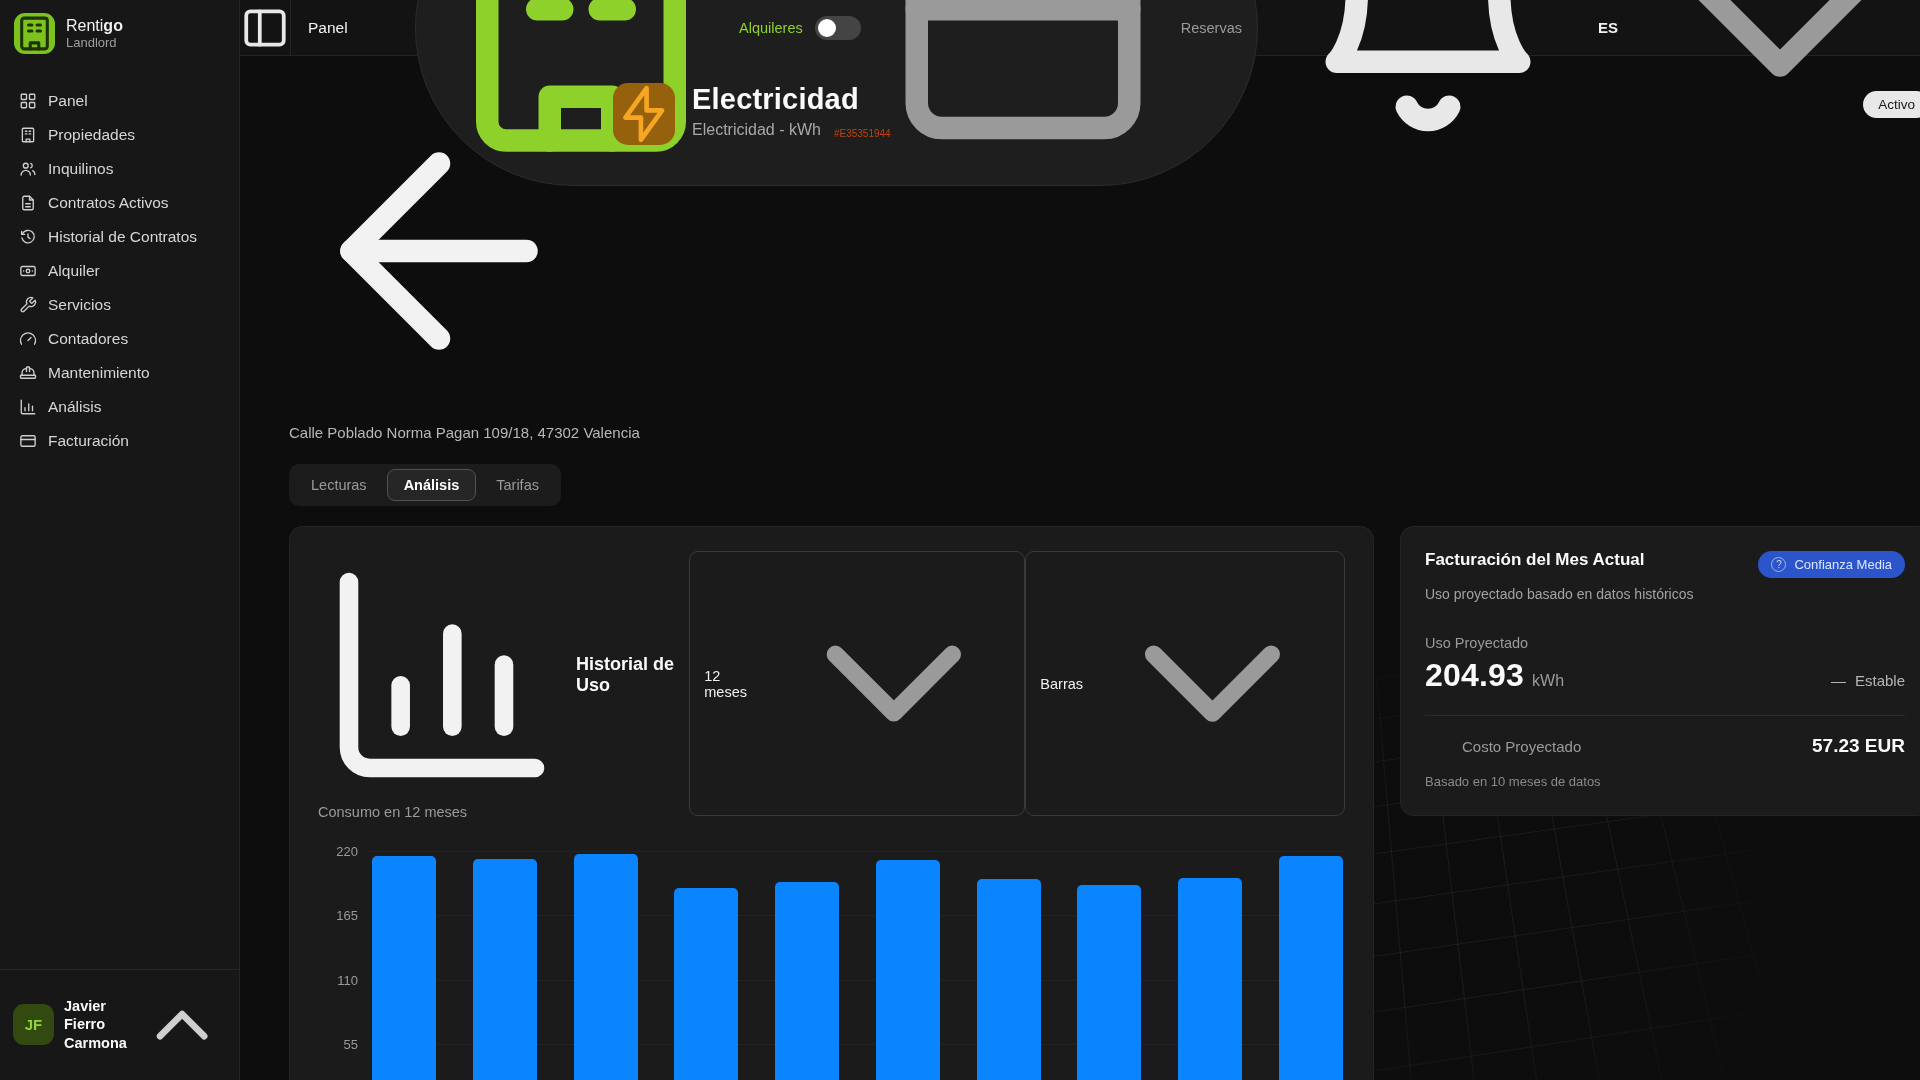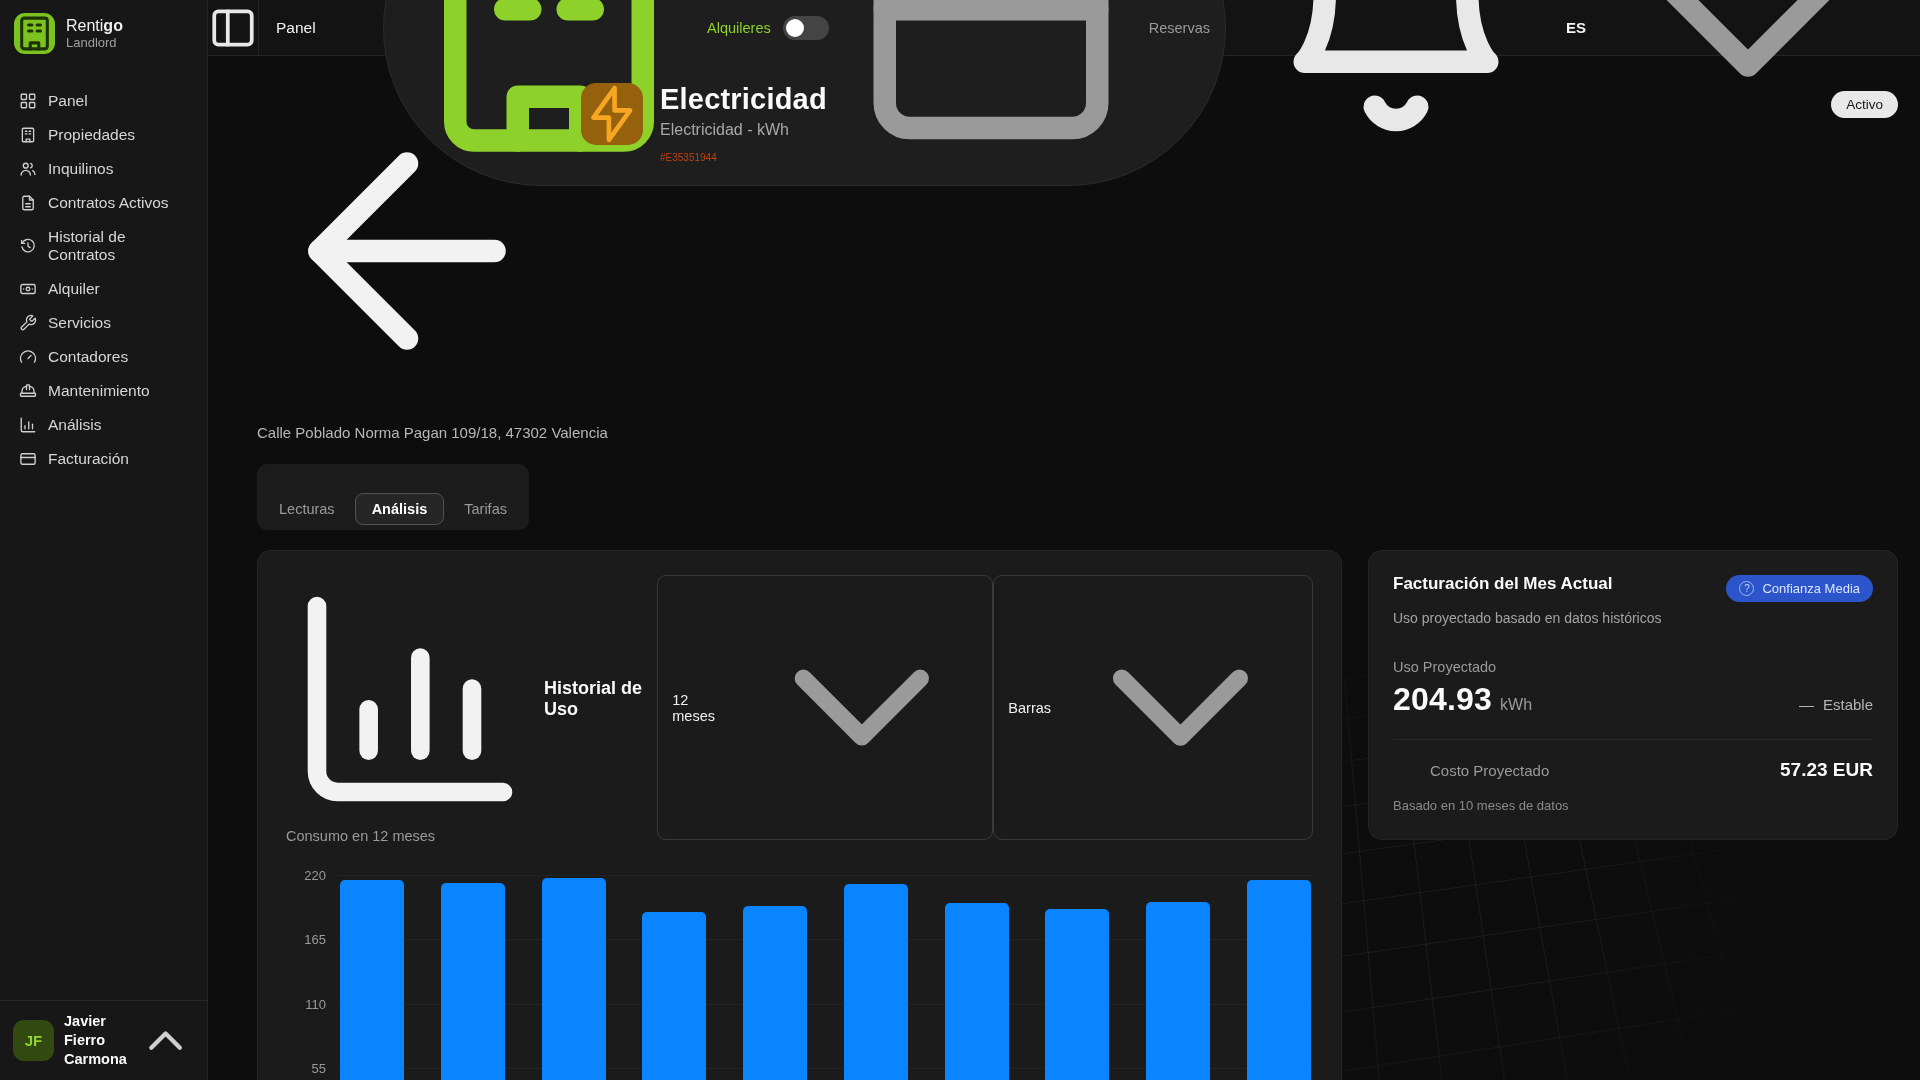--- a/index.html
+++ b/index.html
@@ -8,21 +8,21 @@
   body {
     background:#0d0d0d;
     color:#fafafa;
     font-family:"Liberation Sans", sans-serif;
     overflow:hidden;
   }
   .app { display:flex; width:1920px; height:1080px; }
 
   
   .sidebar {
-    width:208px; background:#171717; border-right:1px solid #262626;
+    width:240px; background:#171717; border-right:1px solid #262626;
     display:flex; flex-direction:column; flex-shrink:0;
   }
   .sidebar-logo { display:flex; align-items:center; gap:11px; padding:13px 14px 12px; }
   .logo-badge {
     width:41px; height:41px; border-radius:11px; background:#7cc31f;
     display:flex; align-items:center; justify-content:center; color:#1d3305;
   }
   .logo-badge svg { width:22px; height:22px; }
   .brand-line { font-size:16px; color:#f2f2f2; line-height:1.2; }
   .brand-bold { font-weight:bold; }
@@ -107,36 +107,36 @@
     margin-top:18px; margin-right:24px; color:#f2f2f2; cursor:pointer; display:flex;
   }
   .back-btn svg { width:22px; height:22px; }
   .meter-icon {
     width:62px; height:62px; border-radius:15px; background:#96610d;
     display:flex; align-items:center; justify-content:center; color:#f6a623; flex-shrink:0;
   }
   .meter-icon svg { width:30px; height:30px; }
   .header-text { margin-left:17px; }
   .page-title { font-size:29px; font-weight:bold; letter-spacing:0.2px; }
-  .page-sub { margin-top:5px; display:flex; align-items:flex-start; gap:13px;flex-direction:column; }
+  .page-sub { margin-top:5px; display:flex; align-items:flex-end; gap:13px; }
   .page-sub-type { font-size:16px; color:#a8a8a8; }
   .page-sub-id { font-size:10px; color:#c2410c; }
   .status-badge {
     margin-left:auto; margin-top:8px; background:#e8e8e8; color:#1a1a1a;
     font-size:13.5px; padding:6px 15px; border-radius:999px;
   }
   .address { margin-top:23px; font-size:15px; color:#b8b8b8; }
 
   .tabs {
     display:inline-flex; align-items:center; background:#1c1c1c;
     border-radius:10px; padding:5px; gap:3px; margin-top:23px;
   }
   .tab {
     padding:7px 16px; font-size:14.5px; color:#9a9a9a; border-radius:8px;
-    border:1px solid transparent; cursor:pointer; white-space:nowrap;margin-top:24px;
+    border:1px solid transparent; cursor:pointer; white-space:nowrap;
   }
   .tab.active { background:#262626; border-color:#525252; color:#ffffff; font-weight:bold; }
 
   .cards-row { display:flex; gap:26px; align-items:flex-start; margin-top:20px; position:relative; }
   .card {
     background:#1b1b1b; border:1px solid rgba(255,255,255,0.045);
     border-radius:14px;
   }
 
   

